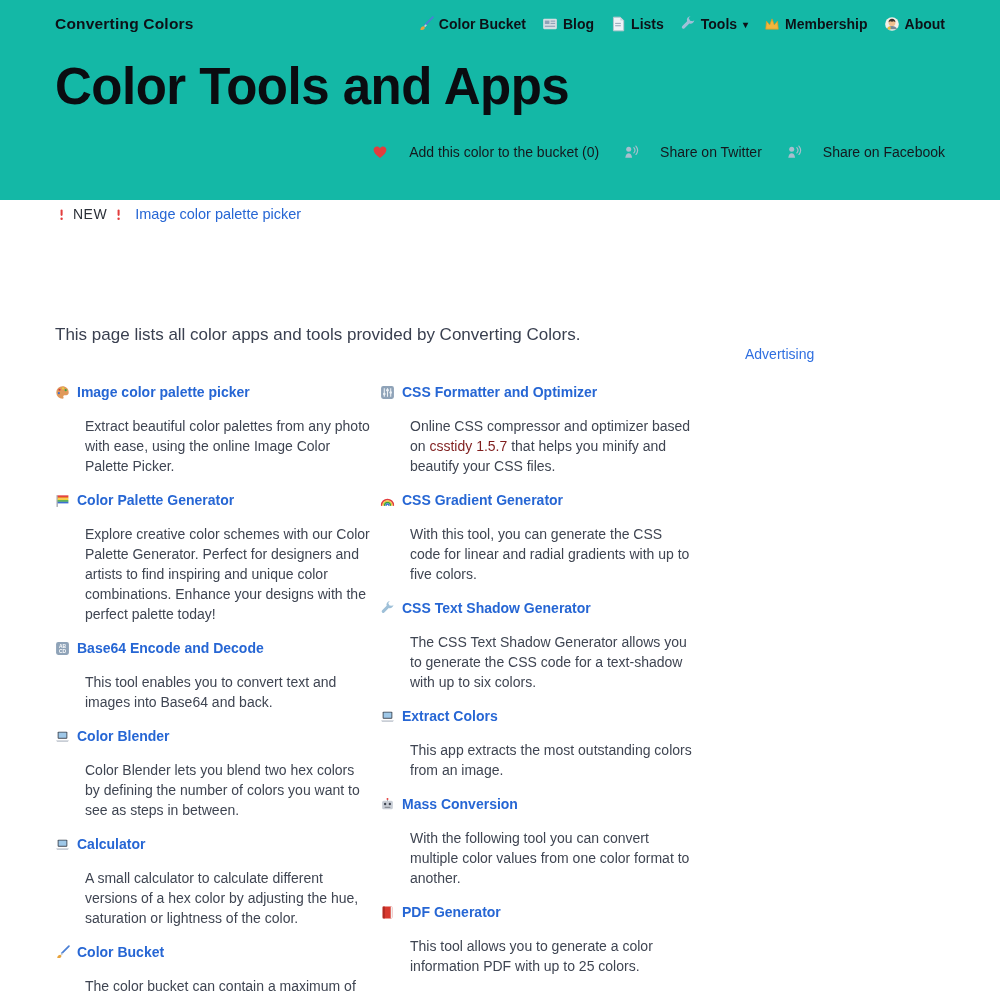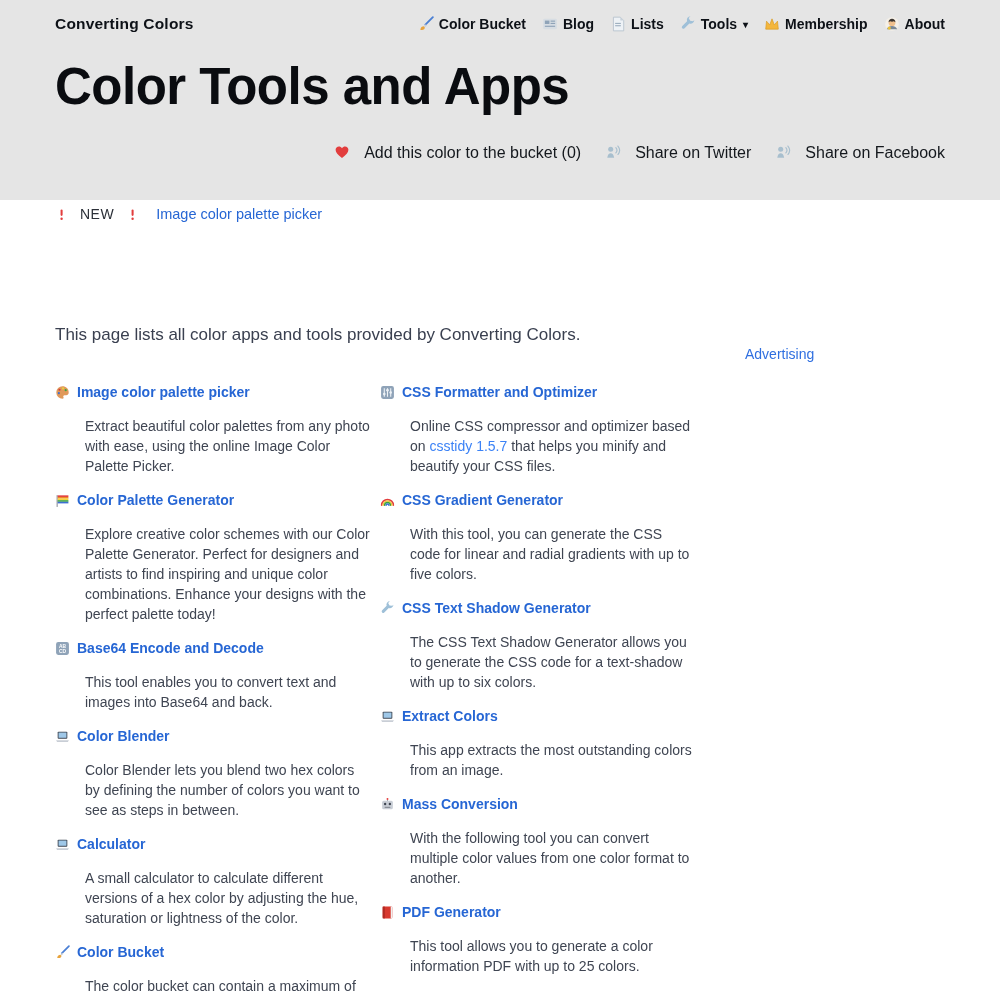--- a/index.html
+++ b/index.html
@@ -7,48 +7,48 @@
   body {
     width:1000px; height:1000px; overflow:hidden;
     background:#ffffff;
     font-family:"Liberation Sans", sans-serif;
     color:#3f4552;
   }
   a { text-decoration:none; cursor:pointer; }
 
   
   .header {
-    background:#e5e5e5;
+    background:#14b8a6;
     height:200px;
     padding:15px 55px 0;
     overflow:hidden;
   }
   .topbar { display:flex; justify-content:space-between; align-items:center; }
   .brand { font-weight:bold; font-size:15.5px; color:#0d1117; letter-spacing:.2px; }
   .nav { display:flex; gap:16px; align-items:center; }
   .nav-item { display:flex; align-items:center; gap:5px; font-weight:bold; font-size:14px; color:#0d1117; }
   .caret { font-size:10px; margin-left:1px; color:#0d1117; }
   h1.title { margin:24px 0 0; font-size:51px; font-weight:bold; color:#0a0c10; letter-spacing:-0.5px; }
   .share-row { display:flex; justify-content:flex-end; gap:24px; margin-top:28px; }
-  .share-item { display:flex; align-items:flex-start; gap:14px; font-size:16px; color:#14181d; }
+  .share-item { display:flex; align-items:flex-start; gap:21px; font-size:14px; color:#14181d; }
 
   
   .content { position:relative; padding:0 55px; }
-  .new-row { display:flex; align-items:center; gap:12px; padding-top:6px; font-size:14px; }
+  .new-row { display:flex; align-items:center; gap:5px; padding-top:6px; font-size:14px; }
   .new-label { color:#2b3038; letter-spacing:.5px; }
   .new-link { color:#2666d4; margin-left:5px; font-size:14.5px; }
   .intro { margin:103px 0 0; font-size:17px; color:#3a4050; }
   .advertising { position:absolute; left:745px; top:146px; font-size:14px; color:#2f6fe0; }
 
   .tools { display:flex; gap:10px; margin-top:37px; }
   .col { width:315px; display:flex; flex-direction:column; gap:14px; }
   .tool-head { display:flex; align-items:center; gap:7px; line-height:20px; }
   .tool-title { color:#2666d4; font-weight:bold; font-size:14px; }
   .tool-desc { margin:14px 0 0 30px; width:285px; font-size:14px; line-height:20px; color:#3f4552; }
-  .inline-link { color:#3b82f6; }
+  .inline-link { color:#7f1d1d; }
   .partial-tool { height:8px; overflow:visible; }
 
   .icon { display:inline-flex; flex:0 0 auto; }
   .icon svg { width:15px; height:15px; display:block; }
   .nav .icon svg, .share-row .icon svg { width:16px; height:16px; }
   .new-row .icon svg { width:13px; height:13px; }
 </style>
 </head>
 <body>
 

